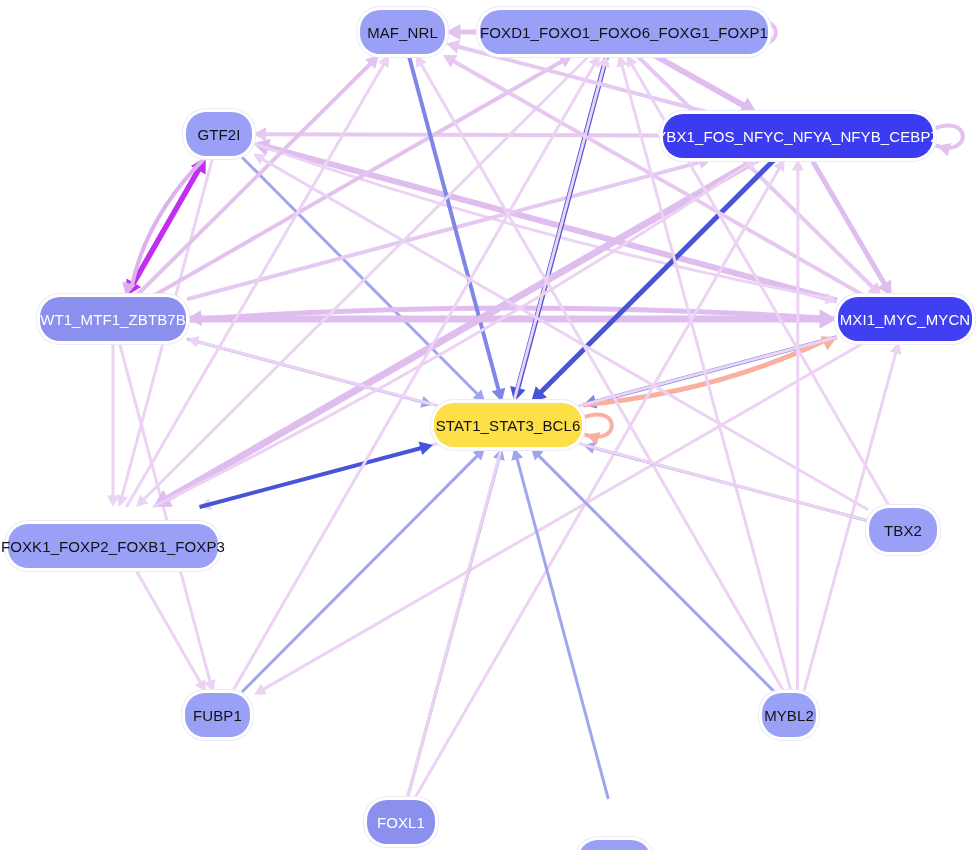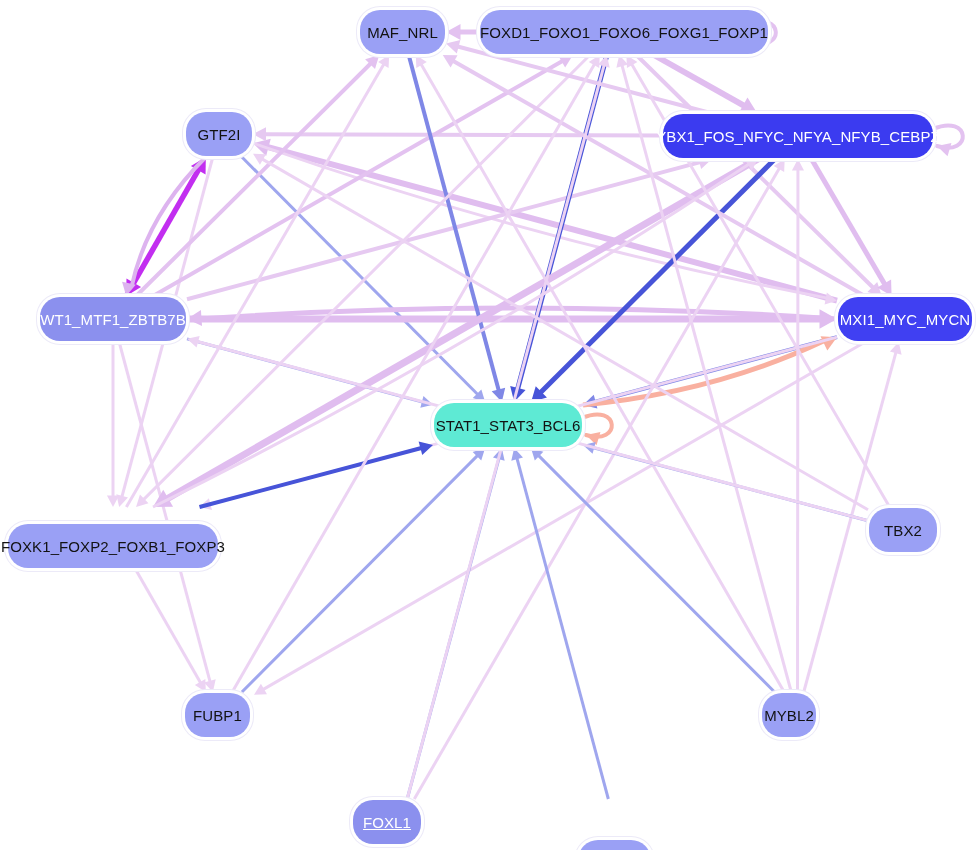--- a/index.html
+++ b/index.html
@@ -248,35 +248,35 @@
       </div>
       <div class="node" style="left: 663px; top: 114px; width: 270px; height: 44px; background: rgb(59, 59, 240); color: rgb(255, 255, 255);">
         <span class="node-label">YBX1_FOS_NFYC_NFYA_NFYB_CEBPZ</span>
       </div>
       <div class="node" style="left: 40px; top: 297px; width: 146px; height: 44px; background: rgb(139, 144, 238); color: rgb(255, 255, 255);">
         <span class="node-label">WT1_MTF1_ZBTB7B</span>
       </div>
       <div class="node" style="left: 838px; top: 297px; width: 134px; height: 44px; background: rgb(64, 64, 242); color: rgb(255, 255, 255);">
         <span class="node-label">MXI1_MYC_MYCN</span>
       </div>
-      <div class="node" style="left: 434px; top: 403px; width: 148px; height: 44px; background: #5eead4; color: rgb(18, 18, 18);">
+      <div class="node" style="left: 434px; top: 403px; width: 148px; height: 44px; background: #fde047; color: rgb(18, 18, 18);">
         <span class="node-label">STAT1_STAT3_BCL6</span>
       </div>
       <div class="node" style="left: 8px; top: 508px; width: 210px; height: 44px; background: rgb(154, 160, 245); color: rgb(18, 18, 18); margin-top: 16px;">
         <span class="node-label">FOXK1_FOXP2_FOXB1_FOXP3</span>
       </div>
       <div class="node" style="left: 869px; top: 508px; width: 68px; height: 44px; background: rgb(154, 160, 245); color: rgb(18, 18, 18);">
         <span class="node-label">TBX2</span>
       </div>
       <div class="node" style="left: 185px; top: 693px; width: 65px; height: 44px; background: rgb(154, 160, 245); color: rgb(18, 18, 18);">
         <span class="node-label">FUBP1</span>
       </div>
       <div class="node" style="left: 762px; top: 693px; width: 54px; height: 44px; background: rgb(154, 160, 245); color: rgb(18, 18, 18);">
         <span class="node-label">MYBL2</span>
       </div>
-      <div class="node" style="left: 353px; top: 800px; width: 68px; height: 44px; background: rgb(139, 144, 238); color: rgb(255, 255, 255); text-decoration: underline;">
+      <div class="node" style="left: 367px; top: 800px; width: 68px; height: 44px; background: rgb(139, 144, 238); color: rgb(255, 255, 255);">
         <span class="node-label">FOXL1</span>
       </div>
       <div class="node" style="left: 578px; top: 840px; width: 73px; height: 44px; background: rgb(154, 160, 245); color: #0f172a;">
         <span class="node-label">HNF4G</span>
       </div>
     </div>
 </div>
 
 </body></html>

